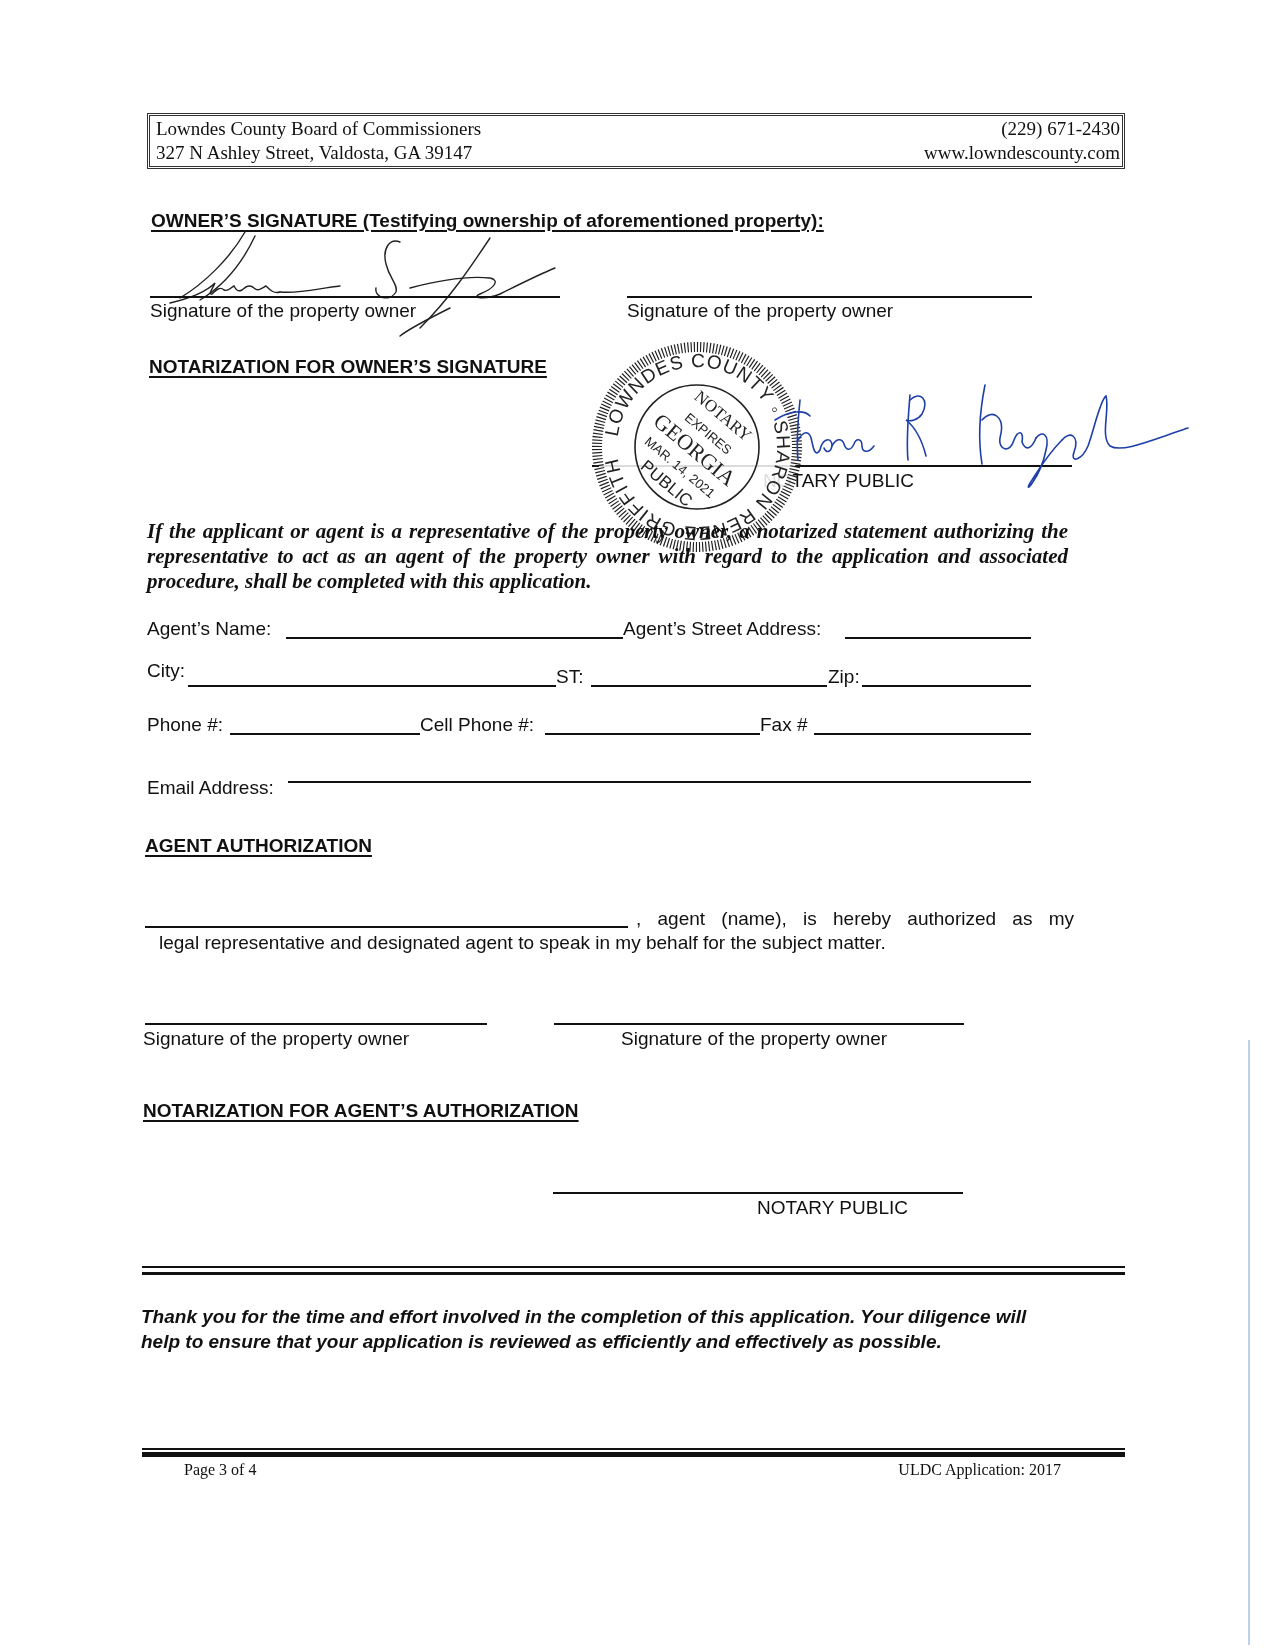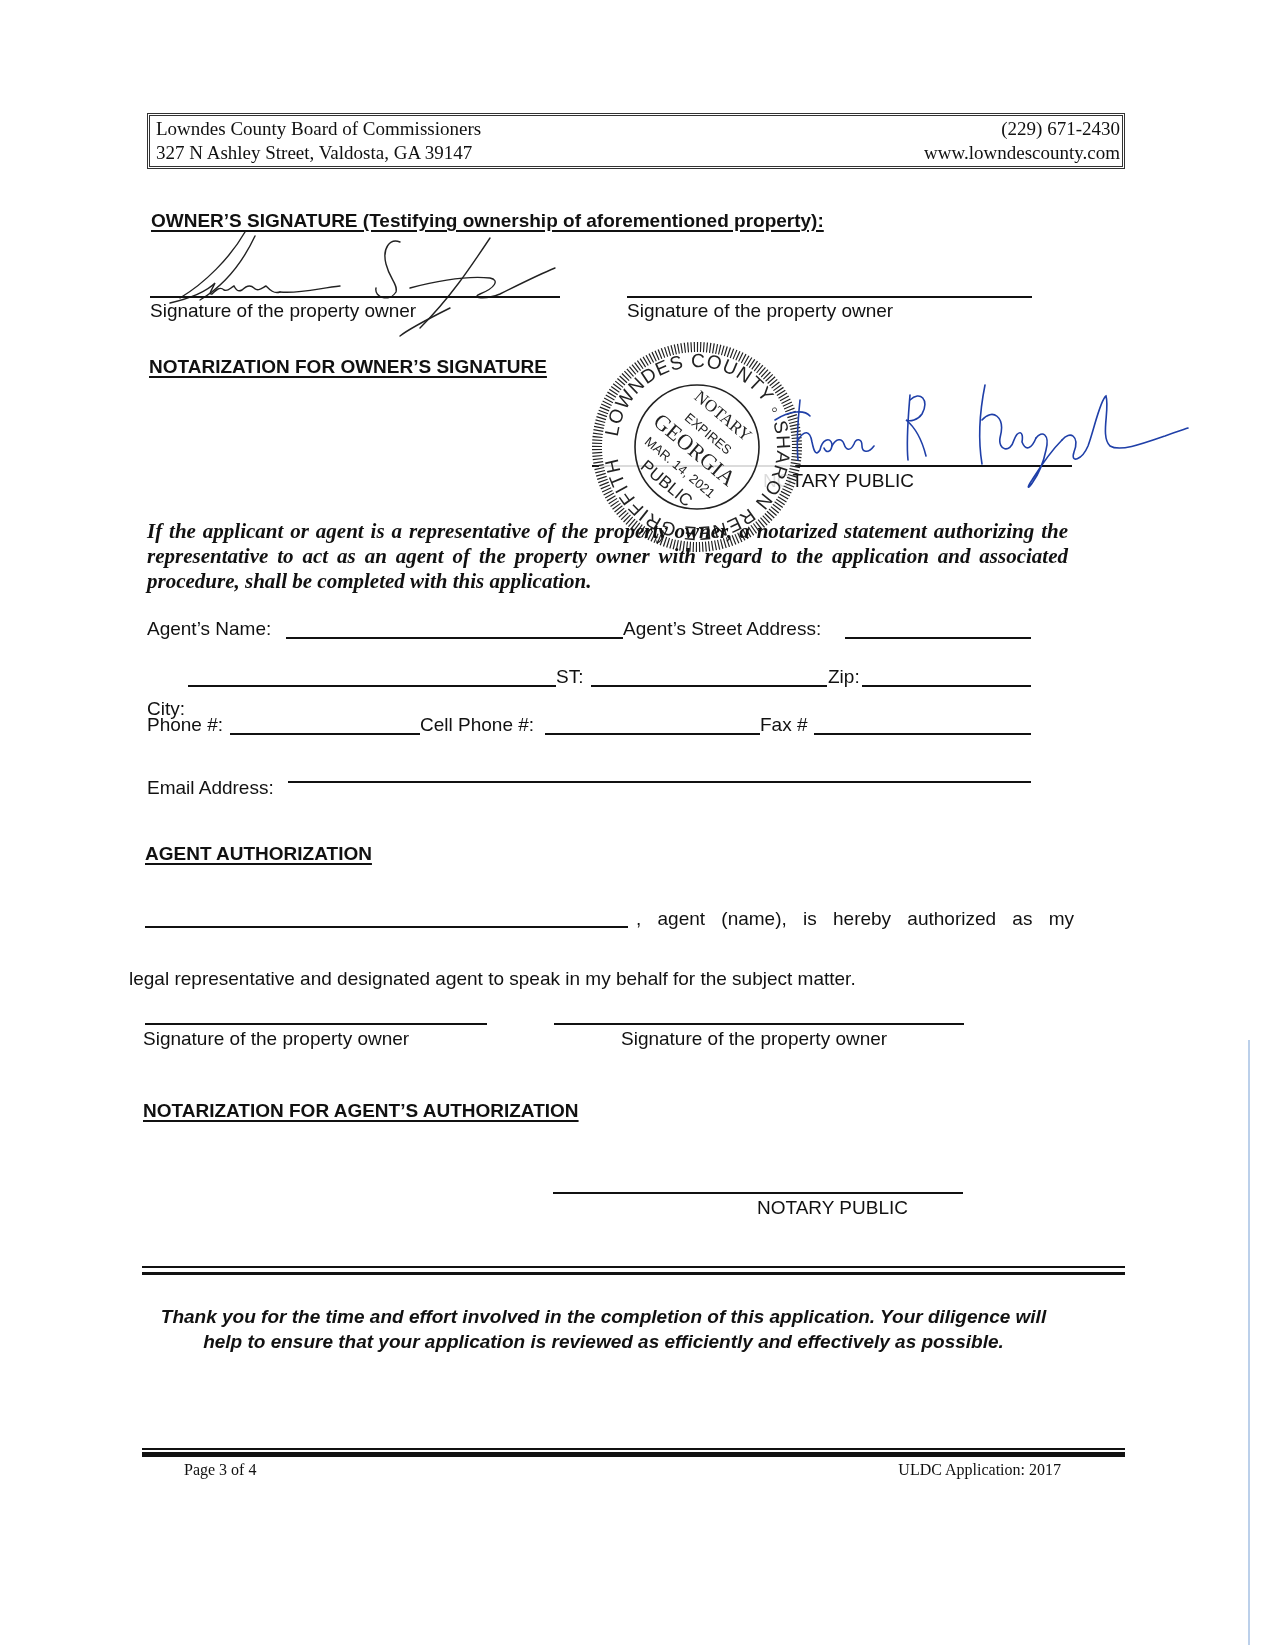--- a/index.html
+++ b/index.html
@@ -6,21 +6,21 @@
   body { width:1275px; height:1651px; position:relative; overflow:hidden; color:#111; }
   .abs { position:absolute; }
 
   
   .hdr { left:147px; top:113px; width:978px; height:56px; border:3px double #333; box-sizing:border-box; }
   .hdr .t { position:absolute; font-family:"Liberation Serif", serif; font-weight:normal; font-size:19px; line-height:24px; }
 
   .heading { font-family:"Liberation Sans", sans-serif; font-weight:bold; font-size:19px; text-decoration:underline; text-decoration-thickness:2px; text-underline-offset:3px; white-space:nowrap; }
   .lbl { font-family:"Liberation Sans", sans-serif; font-size:19px; white-space:nowrap; }
   .ital { font-family:"Liberation Serif", serif; font-style:italic; font-weight:bold; font-size:21px; line-height:25px; }
-  .thanks { font-family:"Liberation Sans", sans-serif; font-style:italic; font-weight:bold; font-size:19px; line-height:25px;text-align:center; }
+  .thanks { font-family:"Liberation Sans", sans-serif; font-style:italic; font-weight:bold; font-size:19px; line-height:25px; }
 
   .field-line { position:absolute; height:0; border-bottom:2px solid #111; }
 
   .seal { left:592px; top:342px; width:210px; height:210px; }
   .rule { position:absolute; left:142px; width:983px; background:#111; }
   .footer-t { font-family:"Liberation Serif", serif; font-size:16px; }
   .edge { position:absolute; left:1248px; top:1040px; width:2px; height:605px; background:#bcd0ea; }
 </style>
 </head>
 <body>
@@ -90,42 +90,42 @@
   </g>
 </svg>
 
 <div class="abs ital" style="left:147px; top:519px; width:921px; text-align:justify;">If the applicant or agent is a representative of the property owner, a notarized statement authorizing the representative to act as an agent of the property owner with regard to the application and associated procedure, shall be completed with this application.</div>
 
 <div class="abs lbl" style="left:147px; top:618px;">Agent’s Name:</div>
 <div class="field-line" style="left:286px; top:637px; width:337px;"></div>
 <div class="abs lbl" style="left:623px; top:618px;">Agent’s Street Address:</div>
 <div class="field-line" style="left:845px; top:637px; width:186px;"></div>
 
-<div class="abs lbl" style="left:147px; top:698px;">City:</div>
+<div class="abs lbl" style="left:147px; top:660px;">City:</div>
 <div class="field-line" style="left:188px; top:685px; width:368px;"></div>
 <div class="abs lbl" style="left:556px; top:666px;">ST:</div>
 <div class="field-line" style="left:591px; top:685px; width:236px;"></div>
 <div class="abs lbl" style="left:828px; top:666px;">Zip:</div>
 <div class="field-line" style="left:862px; top:685px; width:169px;"></div>
 
 <div class="abs lbl" style="left:147px; top:714px;">Phone #:</div>
 <div class="field-line" style="left:230px; top:733px; width:190px;"></div>
 <div class="abs lbl" style="left:420px; top:714px;">Cell Phone #:</div>
 <div class="field-line" style="left:545px; top:733px; width:215px;"></div>
 <div class="abs lbl" style="left:760px; top:714px;">Fax #</div>
 <div class="field-line" style="left:814px; top:733px; width:217px;"></div>
 
 <div class="abs lbl" style="left:147px; top:762px;margin-top:15px;">Email Address:</div>
 <div class="field-line" style="left:288px; top:781px; width:743px;"></div>
 
-<div class="abs heading" style="left:145px; top:835px;margin-top:8px;">AGENT AUTHORIZATION</div>
+<div class="abs heading" style="left:145px; top:835px;">AGENT AUTHORIZATION</div>
 
 <div class="field-line" style="left:145px; top:926px; width:483px;"></div>
 <div class="abs lbl" style="left:636px; top:908px; width:438px; text-align:justify; text-align-last:justify;">, agent (name), is hereby authorized as my</div>
-<div class="abs lbl" style="left:129px; top:932px;margin-top:36px;">legal representative and designated agent to speak in my behalf for the subject matter.</div>
+<div class="abs lbl" style="left:159px; top:932px;">legal representative and designated agent to speak in my behalf for the subject matter.</div>
 
 <div class="field-line" style="left:145px; top:1023px; width:342px;"></div>
 <div class="abs lbl" style="left:143px; top:1028px;">Signature of the property owner</div>
 <div class="field-line" style="left:554px; top:1023px; width:410px;"></div>
 <div class="abs lbl" style="left:621px; top:1028px;">Signature of the property owner</div>
 
 <div class="abs heading" style="left:143px; top:1100px;">NOTARIZATION FOR AGENT’S AUTHORIZATION</div>
 <div class="field-line" style="left:553px; top:1192px; width:410px;"></div>
 <div class="abs lbl" style="left:757px; top:1197px;">NOTARY PUBLIC</div>
 

